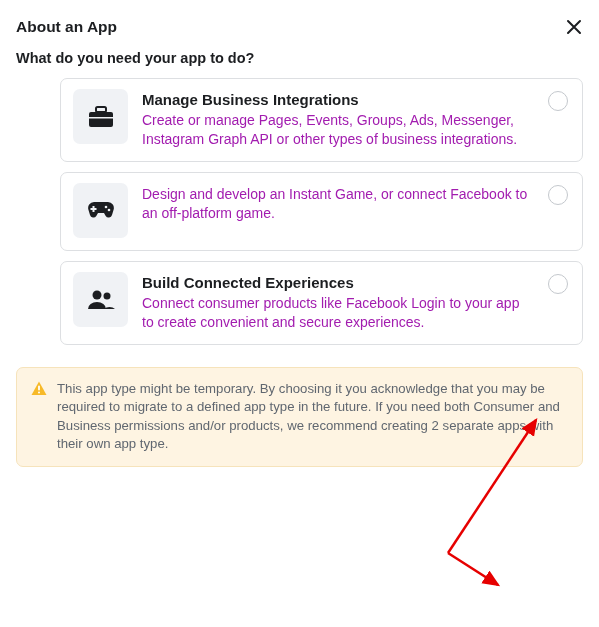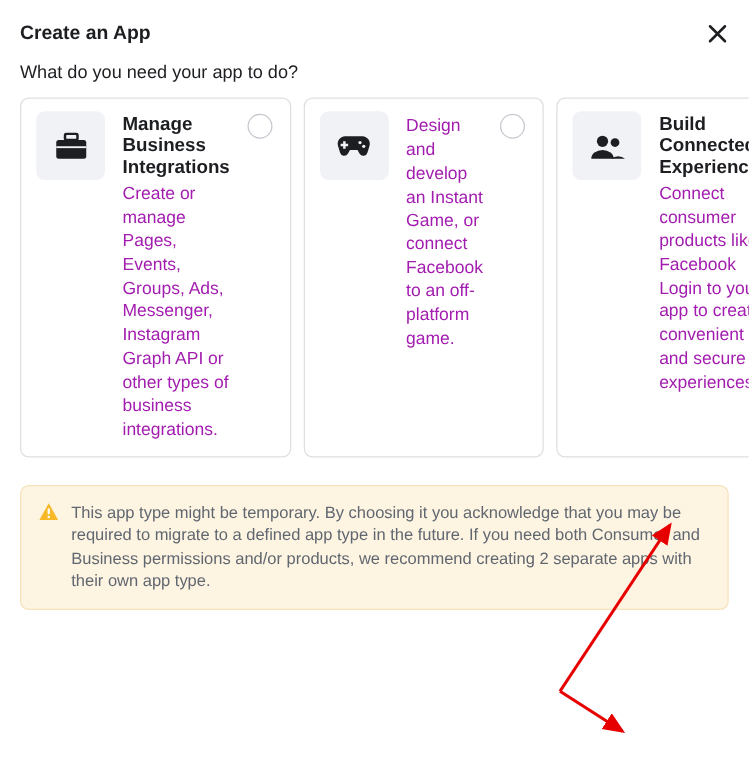--- a/index.html
+++ b/index.html
@@ -11,22 +11,22 @@
       position: relative;
       color: #1c1e21;
     }
     .dialog {
       padding: 18px 16px 16px 16px;
       position: relative;
     }
     .header { display: flex; justify-content: space-between; align-items: start; }
     .title { font-size: 15.5px; font-weight: 600; color: #1c1e21; }
     .close { cursor: pointer; width: 18px; height: 18px; display:flex; align-items:center; justify-content:center;}
-    .question { font-size: 14.5px; font-weight: 400; margin-top: 14px; margin-bottom: 12px; color:#1c1e21;}
-    .options { display: flex; flex-direction: row; gap: 10px; }
+    .question { font-size: 14.5px; font-weight: 700; margin-top: 14px; margin-bottom: 12px; color:#1c1e21;}
+    .options { display: flex; flex-direction: column; gap: 10px; margin-left: 44px; }
     .option {
       border: 1px solid #dddfe2;
       border-radius: 7px;
       padding: 10px 12px 12px 12px;
       display: flex;
       gap: 14px;
       align-items: flex-start;
       cursor: pointer;
       background:#fff;
       position:relative;
@@ -103,21 +103,21 @@
     }
     .btn-cancel { background: #e4e6eb; color: #1c1e21; }
     .btn-continue { background: #1877f2; color: #fff; padding:9px 18px;}
     svg { display:block; }
   </style>
 </head>
 <body>
 
 <div class="dialog">
   <div class="header">
-    <div class="title">Create an App</div>
+    <div class="title">About an App</div>
     <div class="close">
       <svg width="16" height="16" viewBox="0 0 16 16">
           <path d="M2 2 L14 14 M14 2 L2 14" stroke="#1c1e21" stroke-width="2" stroke-linecap="round"></path>
         </svg>
     </div>
   </div>
 
   <div class="question">What do you need your app to do?</div>
 
   <div class="options">

